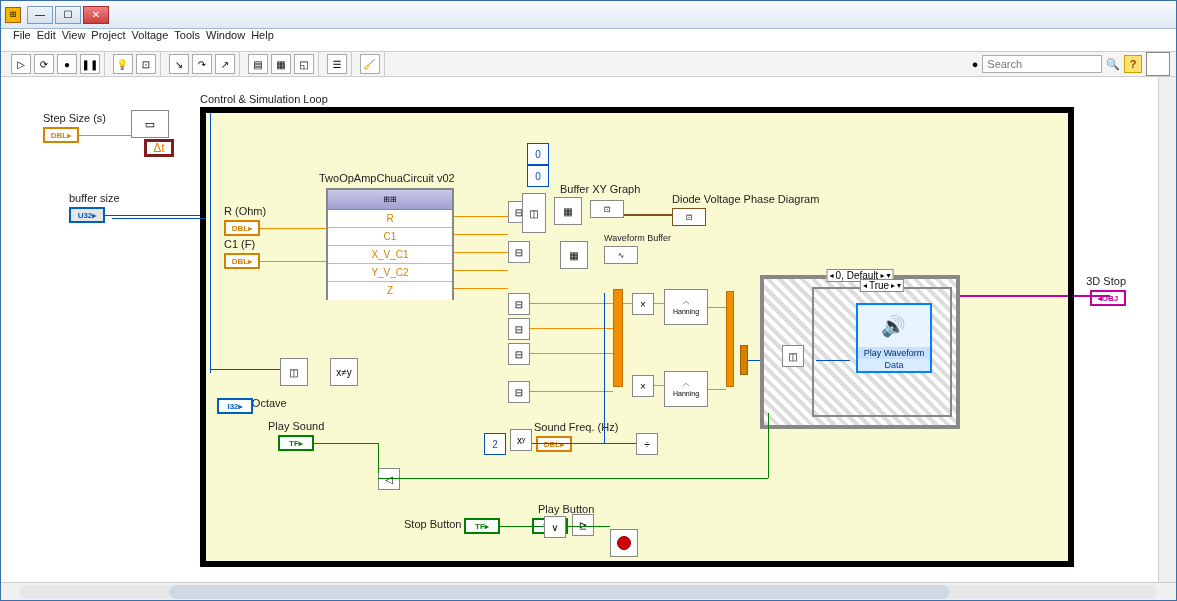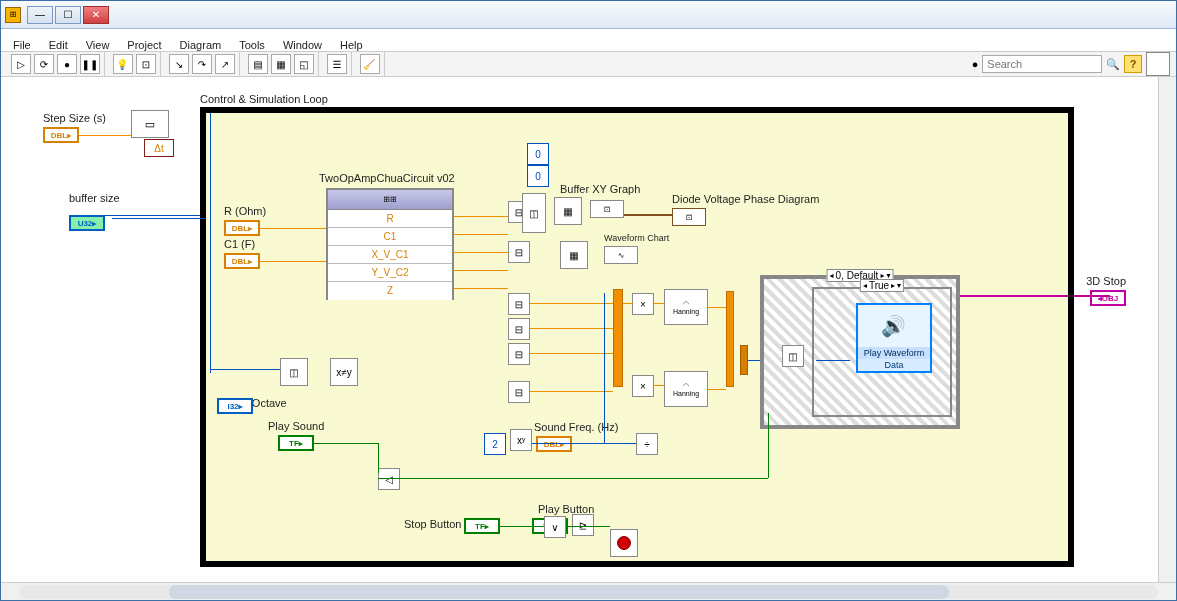--- a/index.html
+++ b/index.html
@@ -4,21 +4,21 @@
 <style>
 * { margin:0; padding:0; box-sizing:border-box; }
 body { font-family: Tahoma, sans-serif; font-size:11px; background:#fff; width:1177px; height:601px; overflow:hidden; position:relative; }
 .window { position:absolute; inset:0; border:1px solid #3a6ea5; background:#fff; }
 .titlebar { height:28px; background:linear-gradient(#f8fbfe,#dfe9f5); display:flex; align-items:center; padding:0 4px; border-bottom:1px solid #a0b8d8; }
 .titlebar .icon { width:16px; height:16px; background:#f7b500; border:1px solid #a06000; margin-right:6px; display:flex; align-items:center; justify-content:center; font-size:8px; }
 .titlebar .title { flex:1; color:#333; }
 .winbtns { display:flex; gap:2px; }
 .winbtn { width:26px; height:18px; border:1px solid #7a9ac0; background:linear-gradient(#f0f4fa,#d5e2f0); display:flex; align-items:center; justify-content:center; font-size:10px; }
 .winbtn.close { background:linear-gradient(#f08080,#d04040); color:#fff; border-color:#a03030; }
-.menubar { height:22px; display:flex; align-items:flex-end; gap:18px; padding:0 12px; background:#fff; }
+.menubar { height:22px; display:flex; align-items:flex-start; gap:6px; padding:0 12px; background:#fff; }
 .menubar span { color:#222; }
 .toolbar { height:26px; background:#f4f4f4; border-top:1px solid #ccc; border-bottom:1px solid #ccc; display:flex; align-items:center; padding:0 6px; gap:4px; }
 .tb-row { display:flex; align-items:center; gap:3px; padding:0 4px; border-right:1px solid #ccc; height:100%; }
 .tb-row:last-child{border-right:none;}
 .tbtn { width:20px; height:20px; border:1px solid #aaa; background:#fff; display:flex; align-items:center; justify-content:center; font-size:10px; }
 .font-sel { height:20px; border:1px solid #aaa; background:#fff; padding:0 4px; display:flex; align-items:center; font-size:11px; }
 .font-sel .dd { margin-left:4px; font-size:8px; }
 .search { margin-left:auto; display:flex; align-items:center; gap:4px; }
 .search input { width:120px; height:18px; border:1px solid #aaa; padding:0 4px; font-size:11px; }
 .help-ic { width:18px; height:18px; border:1px solid #caa000; background:#ffe070; display:flex; align-items:center; justify-content:center; font-weight:bold; color:#805000; }
@@ -29,21 +29,21 @@
 .scrollh .track { flex:1; margin:0 18px; height:14px; background:#e8e8e8; position:relative; border-radius:7px; }
 .scrollh .thumb { position:absolute; left:150px; width:780px; height:14px; background:#cfd7e2; border-radius:7px; }
 .scrollv { position:absolute; right:0; top:76px; bottom:18px; width:18px; background:#f0f0f0; border-left:1px solid #ccc; }
 
 
 .loop { position:absolute; border:6px solid #000; background:#fafad2; }
 .loop-label { position:absolute; font-size:11px; color:#222; }
 .sim-head { position:absolute; width:38px; height:28px; border:1px solid #888; background:#fff; display:flex; align-items:center; justify-content:center; }
 .term { position:absolute; width:36px; height:16px; border:2px solid; display:flex; align-items:center; justify-content:center; font-size:8px; font-weight:bold; }
 .term.dbl { border-color:#d88000; color:#d88000; background:#fff; }
-.term.u32 { border-color:#0060c0; color:#0060c0; background:#86efac;margin-top:8px; }
+.term.u32 { border-color:#0060c0; color:#0060c0; background:#e5e5e5; }
 .term.i32 { border-color:#0060c0; color:#0060c0; background:#fff; }
 .term.tf  { border-color:#008000; color:#008000; background:#fff; }
 .term.obj { border-color:#c000a0; color:#c000a0; background:#fff; }
 .term.err { border-color:#b08000; color:#a07000; background:#fff; }
 .lbl { position:absolute; font-size:11px; color:#222; white-space:nowrap; }
 .subvi { position:absolute; border:2px solid #888; background:#e8e8f0; }
 .subvi .head { height:20px; background:linear-gradient(#c8c8e8,#a0a0d0); border-bottom:1px solid #888; display:flex; align-items:center;justify-content:center; font-size:8px; }
 .subvi .row { height:18px; border-bottom:1px solid #bbb; background:#fff; color:#d88000; text-align:center; font-size:10px; line-height:18px; }
 .subvi .row:last-child{border-bottom:none;}
 .fn { position:absolute; width:28px; height:28px; border:1px solid #888; background:#fff; display:flex; align-items:center; justify-content:center; font-size:10px; }
@@ -81,21 +81,21 @@
       <div class="winbtn">☐</div>
       <div class="winbtn close">✕</div>
     </div>
   </div>
 
   <div class="menubar">
     <span>File</span>
     <span>Edit</span>
     <span>View</span>
     <span>Project</span>
-    <span>Diagram</span>
+    <span>Voltage</span>
     <span>Tools</span>
     <span>Window</span>
     <span>Help</span>
   </div>
 
   <div class="toolbar">
     <div class="tb-row">
       <div class="tbtn">▷</div>
       <div class="tbtn">⟳</div>
       <div class="tbtn">●</div>
@@ -135,21 +135,21 @@
 
       <div class="lbl" style="left:42px;top:35px">Step Size (s)</div>
       <div class="term dbl" style="left:42px;top:50px">DBL▸</div>
 
       <div class="lbl" style="left:68px;top:115px">buffer size</div>
       <div class="term u32" style="left:68px;top:130px">U32▸</div>
 
       <div class="loop-label" style="left:199px;top:16px">Control &amp; Simulation Loop</div>
 
       <div class="sim-head" style="left:130px;top:33px">▭</div>
-      <div class="sim-head" style="left:143px;top:62px;width:30px;height:18px;border:1px solid #7f1d1d;color:#d88000;font-size:10px">Δt</div>
+      <div class="sim-head" style="left:143px;top:62px;width:30px;height:18px;border:3px solid #7f1d1d;color:#d88000;font-size:12px">Δt</div>
       <div class="sim-head" style="right:124px;top:33px">▭</div>
       <div class="lbl" style="right:113px;top:48px">Error</div>
       <div class="term err" style="right:113px;top:62px">▭</div>
 
       <div class="loop" style="left:199px;top:30px;width:874px;height:460px">
 
         <div class="lbl" style="left:18px;top:92px">R (Ohm)</div>
         <div class="term dbl" style="left:18px;top:107px">DBL▸</div>
         <div class="lbl" style="left:18px;top:125px">C1 (F)</div>
         <div class="term dbl" style="left:18px;top:140px">DBL▸</div>
@@ -191,21 +191,21 @@
 
         <div class="fn" style="left:316px;top:80px;width:24px;height:40px">◫</div>
         <div class="fn" style="left:348px;top:84px">▦</div>
         <div class="lbl" style="left:354px;top:70px">Buffer XY Graph</div>
         <div class="ind" style="left:384px;top:87px">⊡</div>
 
         <div class="lbl" style="left:466px;top:80px">Diode Voltage Phase Diagram</div>
         <div class="ind" style="left:466px;top:95px;border-color:#805020">⊡</div>
 
         <div class="fn" style="left:354px;top:128px">▦</div>
-        <div class="lbl" style="left:398px;top:120px;font-size:9px">Waveform Chart</div>
+        <div class="lbl" style="left:398px;top:120px;font-size:9px">Waveform Buffer</div>
         <div class="ind" style="left:398px;top:133px">∿</div>
 
         <div class="fn small" style="left:278px;top:320px;border-color:#0050c0;color:#0050c0">2</div>
         <div class="fn small" style="left:304px;top:316px">xʸ</div>
         <div class="lbl" style="left:328px;top:308px">Sound Freq. (Hz)</div>
         <div class="term dbl" style="left:330px;top:323px">DBL▸</div>
 
         <div class="fn small" style="left:172px;top:355px">◁</div>
         <div class="fn small" style="left:338px;top:403px">∨</div>
         <div class="fn small" style="left:366px;top:401px">⊵</div>

